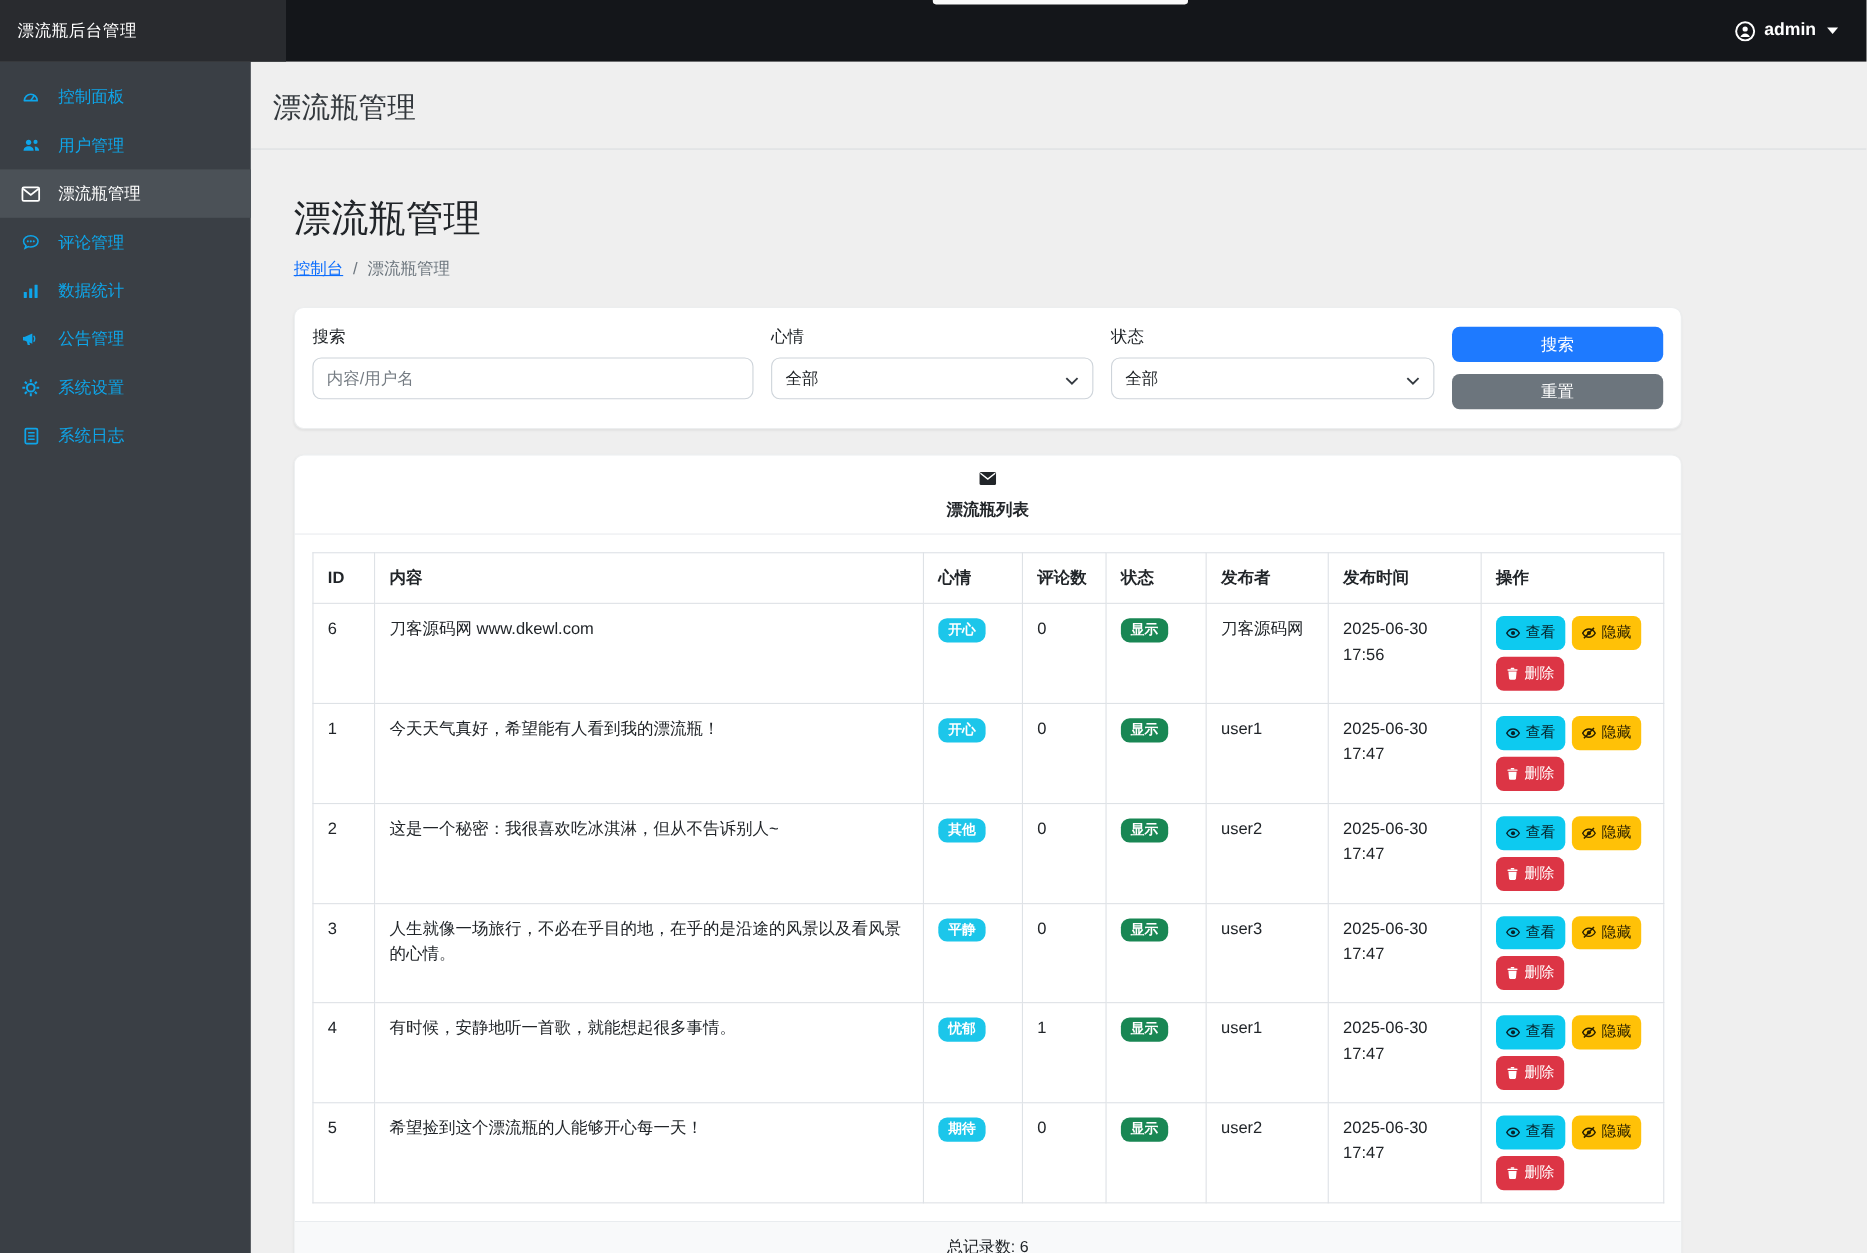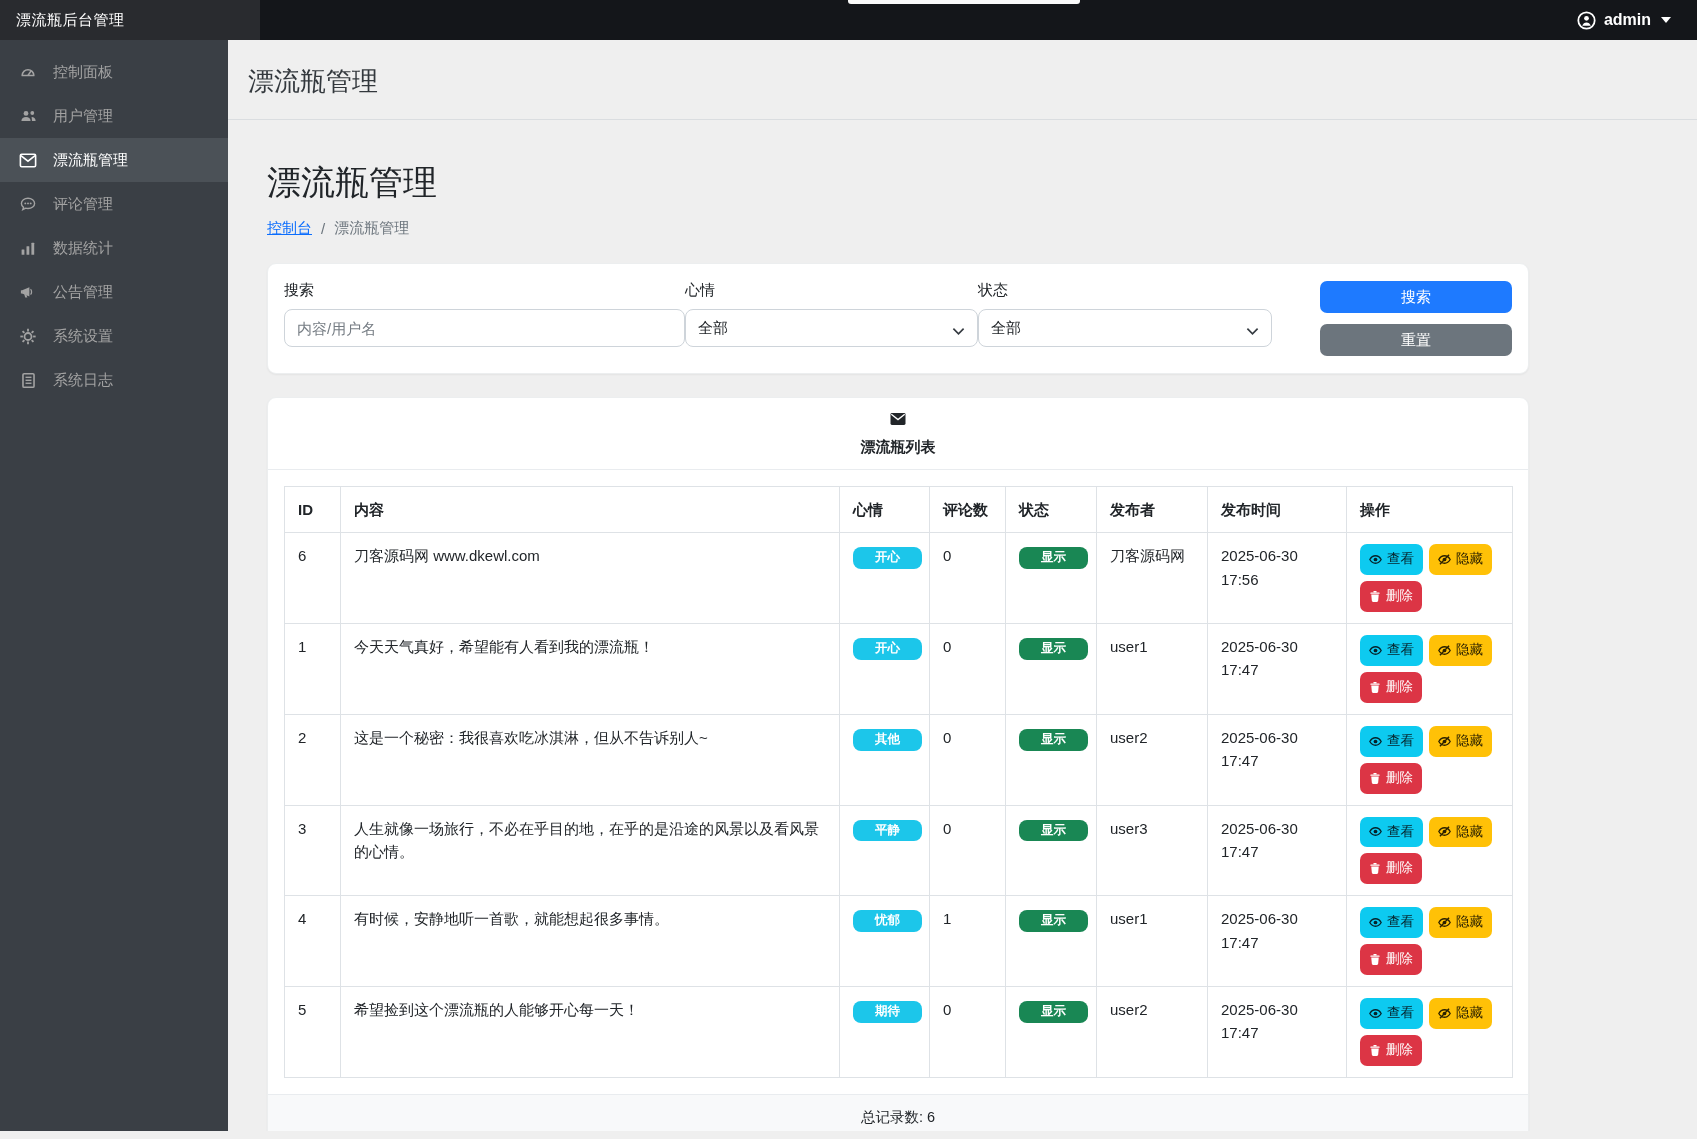--- a/index.html
+++ b/index.html
@@ -2,51 +2,51 @@
 <html><head>
 <meta charset="utf-8">
 <style>
   * { box-sizing: border-box; margin: 0; padding: 0; }
   html,body { width:1697px; height:1139px; }
   body {
     font-family: "Liberation Sans", "DejaVu Sans", sans-serif;
     background:#efefef; overflow:hidden; position:relative; color:#212529;
   }
   
-  .topbar { height:40px; display:flex; background:#14161a; position:relative; }
+  .topbar { height:56px; display:flex; background:#14161a; position:relative; }
   .brand-area { width:260px; background:#292b2f; color:#fff; display:flex; align-items:center;
                 padding-left:16px; font-size:15px; letter-spacing:.5px; }
   .topbar-right { flex:1; display:flex; align-items:center; justify-content:flex-end;
                   padding-right:26px; color:#fff; gap:7px; }
   .topbar-right .uname { font-size:16px; font-weight:700;text-align:center; }
   .caret { width:0; height:0; border-left:5px solid transparent; border-right:5px solid transparent;
            border-top:6px solid #fff; margin-left:3px; }
   .tab-artifact { position:absolute; left:848px; top:0; width:232px; height:4px;
                   background:#fafafa; border-radius:0 0 3px 3px; }
   
   .layout { display:flex; height:1091px; }
   .sidebar { width:228px; background:#3a3f45; padding-top:10px; flex-shrink:0; }
   .side-item { height:44px; display:flex; align-items:center; gap:15px; padding:0 14px 0 18px;
-               color:#a3a3a3; font-size:15px; cursor:pointer; }
+               color:#0ea5e9; font-size:15px; cursor:pointer; }
   .side-item.active { background:#4b5157; color:#fff; }
   .s-icon { width:20px; height:18px; display:inline-flex; align-items:center; justify-content:center; }
   .s-icon svg { display:block; }
   
   .main { flex:1; overflow:hidden; }
   .content-header { padding:24px 0 20px 20px; border-bottom:1px solid #dadde0; }
   .content-header .ch-title { font-size:26px; font-weight:500; color:#33383d; }
   .page-wrap { padding:26px 0 0 39px; width:1301px; }
   .page-title { font-size:34px; font-weight:500; color:#212529; margin-top:14px; }
   .breadcrumb { margin-top:13px; font-size:15px; display:flex; align-items:center; gap:9px; }
   .breadcrumb a { color:#0d6efd; text-decoration:underline; cursor:pointer; }
   .breadcrumb .sep, .breadcrumb .current { color:#6c757d; }
   
   .card { background:#fff; border:1px solid #eceeef; border-radius:9px;
           box-shadow:0 1px 2px rgba(0,0,0,.05); width:1262px; }
-  .filter-card { margin-top:25px; padding:17px 16px; display:flex; }
+  .filter-card { margin-top:25px; padding:17px 16px; display:flex; gap:16px; }
   .f-col { display:flex; flex-direction:column; }
   .f-label { font-size:15px; margin-bottom:9px; color:#212529; }
   .f-input, .f-select { height:38px; border:1px solid #ced4da; border-radius:8px; background:#fff;
                         font-size:15px; padding:0 12px; color:#212529; width:100%;
                         font-family:inherit; }
   .f-input::placeholder { color:#757c83; }
   .sel-wrap { position:relative; }
   .f-select { display:flex; align-items:center; cursor:pointer; }
   .sel-wrap .chev { position:absolute; right:13px; top:13px; pointer-events:none; }
   .col-search { width:401px; }
@@ -59,21 +59,21 @@
   
   .table-card { margin-top:23px; }
   .card-header { display:flex; align-items:center; gap:10px; padding:12px 16px;
                  border-bottom:1px solid #e9ecef; font-size:15px; font-weight:700; color:#212529;flex-direction:column; }
   .card-body { padding:16px; }
   table { width:100%; border-collapse:collapse; table-layout:fixed; }
   th, td { border:1px solid #dee2e6; padding:11px 13px; font-size:15px; text-align:left;
            vertical-align:top; color:#212529; line-height:1.55; }
   th { font-weight:700; }
   td.c-content { word-break:break-word; }
-  .badge { display:inline-block; padding:4px 22px; border-radius:8px; font-size:12.5px;
+  .badge { display:inline-block; padding:4px 9px; border-radius:8px; font-size:12.5px;
            font-weight:700; color:#fff; line-height:1.1; white-space:nowrap; }
   .mood-badge { background:#1cc6ea; }
   .status-badge { background:#198754; }
   .actions { display:flex; flex-wrap:wrap; gap:6px; width:140px; }
   .abtn { display:inline-flex; align-items:center; gap:5px; border:none; border-radius:7px;
           padding:7px 9px; font-size:13.5px; cursor:pointer; font-family:inherit; line-height:1.25; }
   .abtn svg { flex-shrink:0; }
   .abtn-view { background:#0dcaf0; color:#06222a; }
   .abtn-hide { background:#ffc107; color:#2a2000; }
   .abtn-delete { background:#dc3545; color:#fff; }

